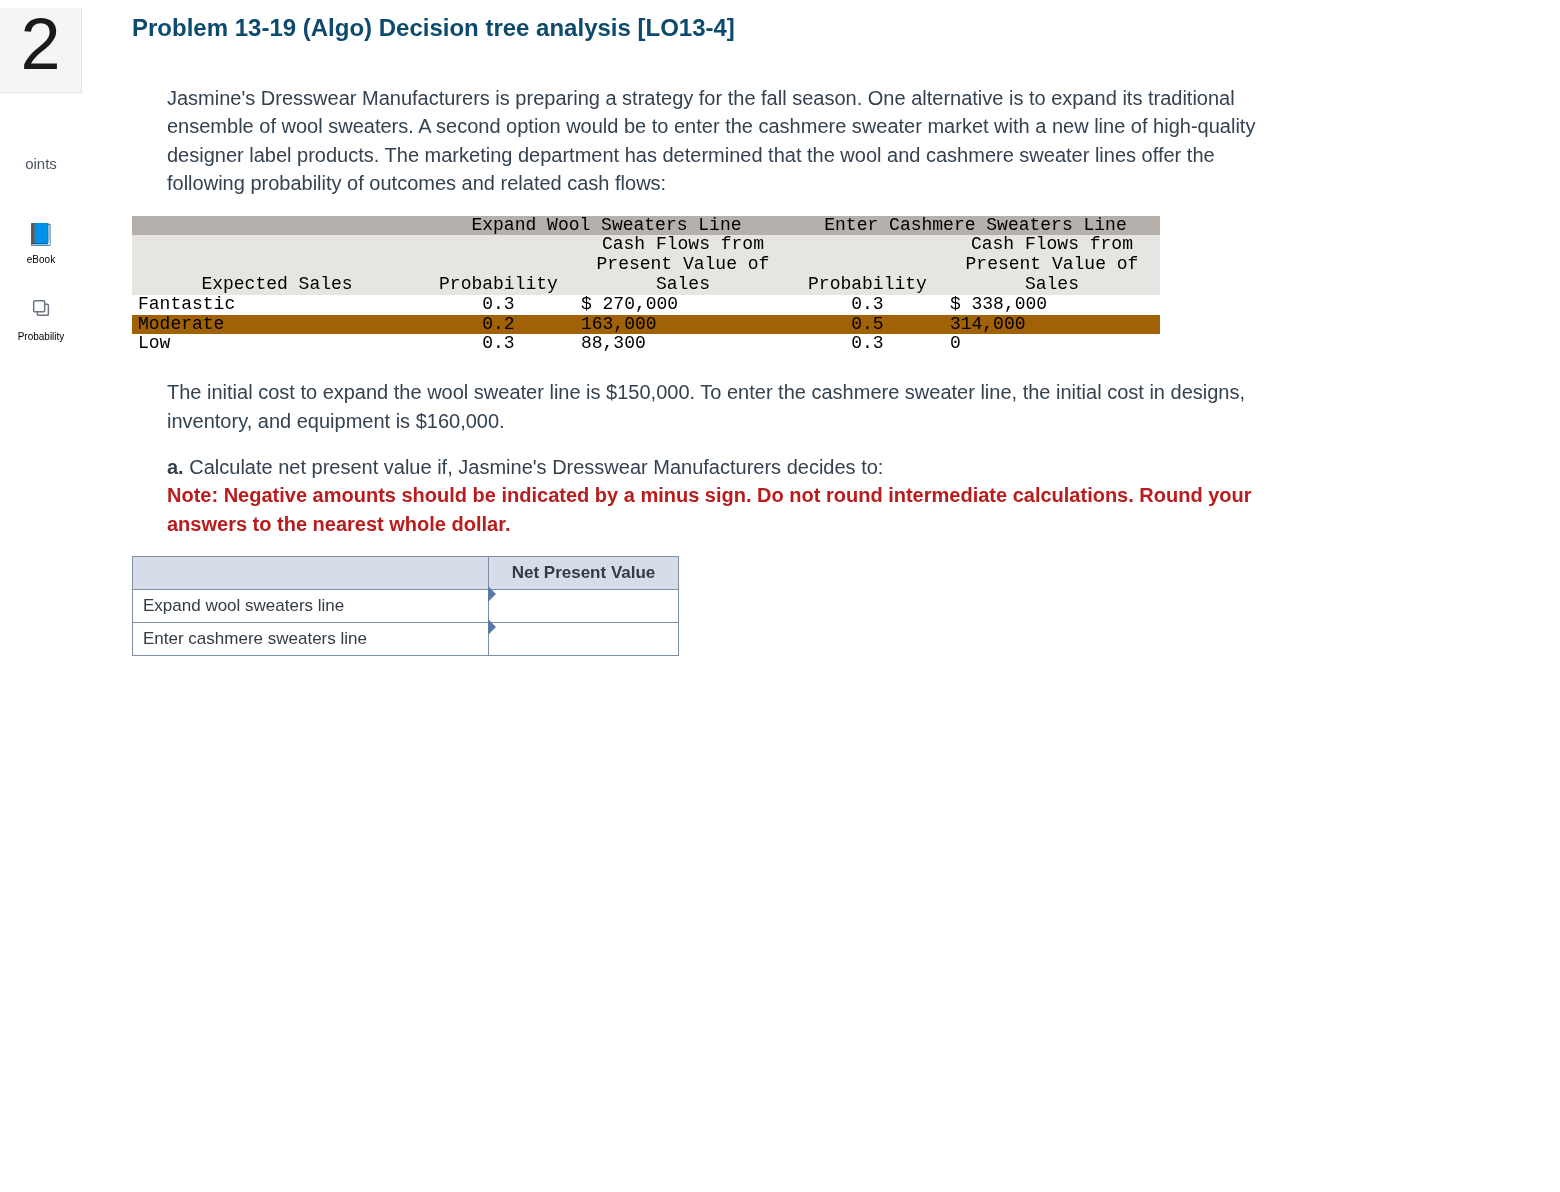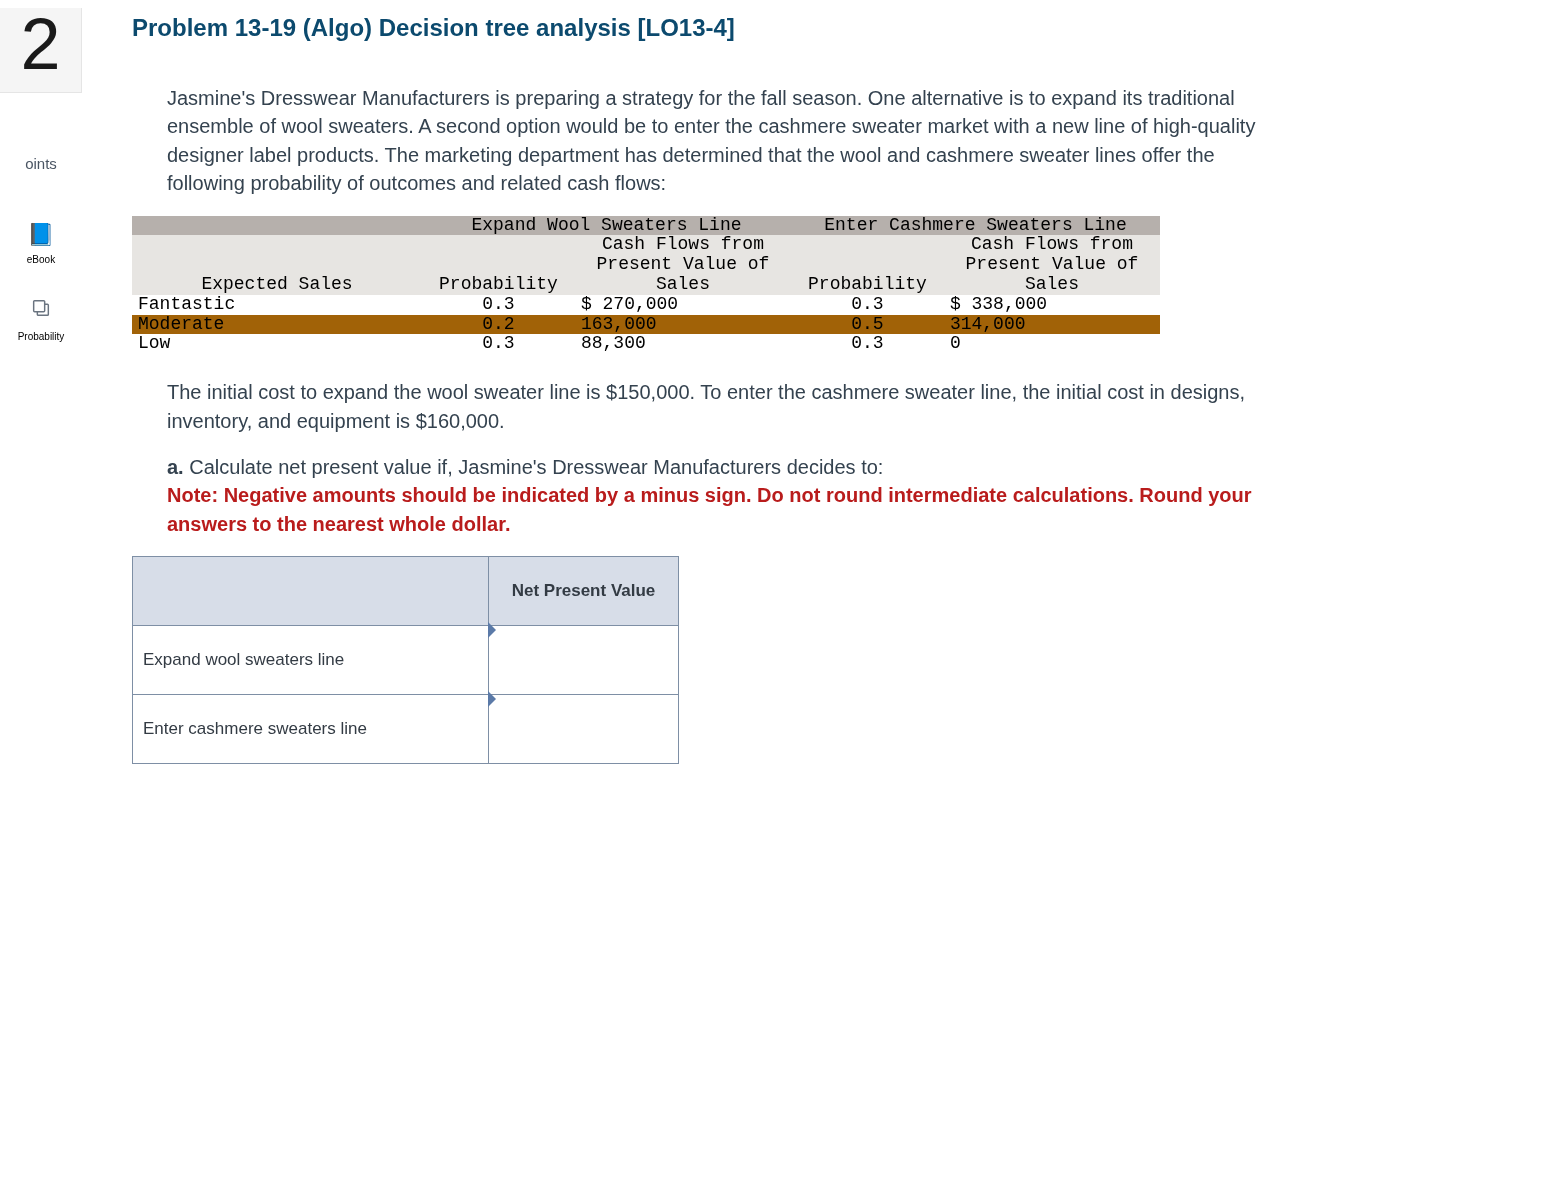--- a/index.html
+++ b/index.html
@@ -85,21 +85,21 @@
   .bold { font-weight: 700; }
   .red  { color: #b91c1c; font-weight: 700; }
 
   .answer-table {
     border-collapse: collapse;
     margin-top: 18px;
     font-size: 17px;
   }
   .answer-table th, .answer-table td {
     border: 1px solid #7e8fa5;
-    padding: 24px 10px;
+    padding: 6px 10px;
   }
   .answer-table th {
     background: #d7dde8;
     font-weight: 700;
     text-align: center;
   }
   .answer-table .input-cell {
     width: 190px;
     height: 30px;
     position: relative;

